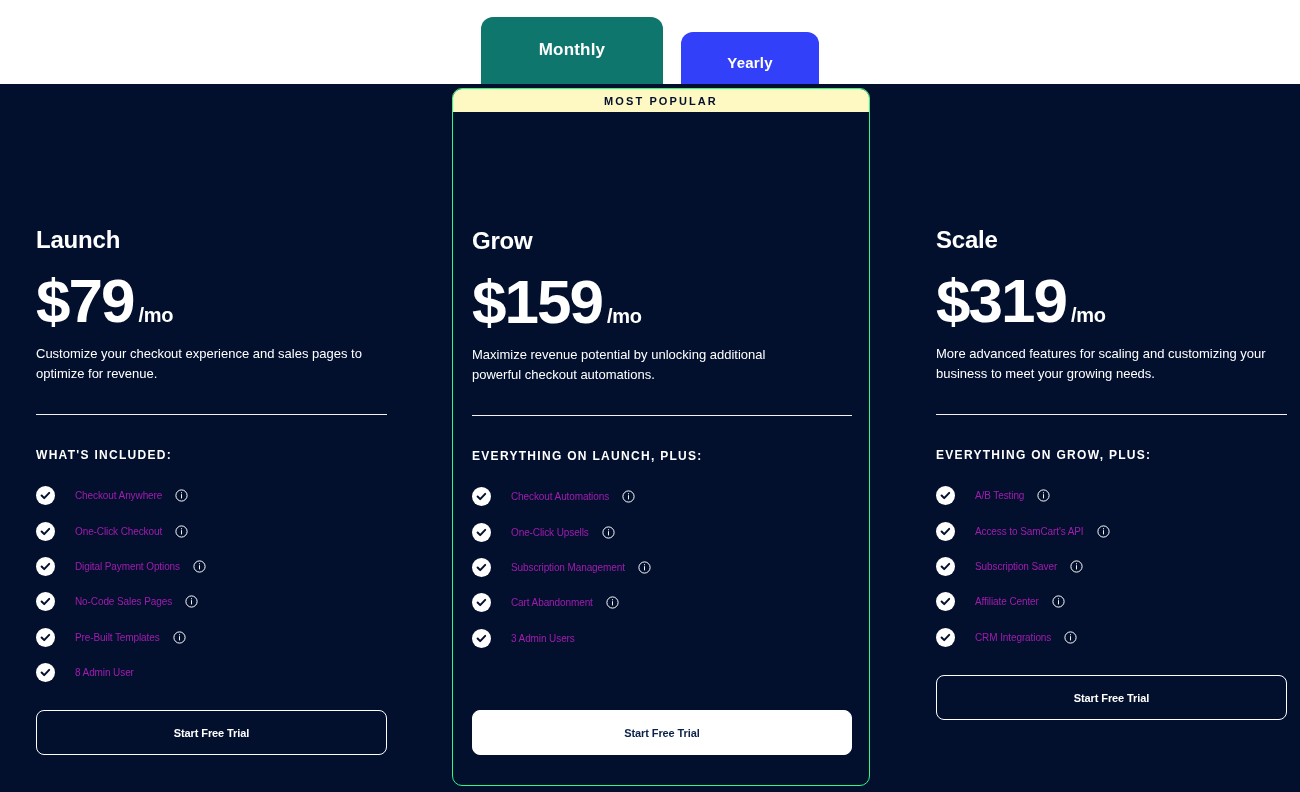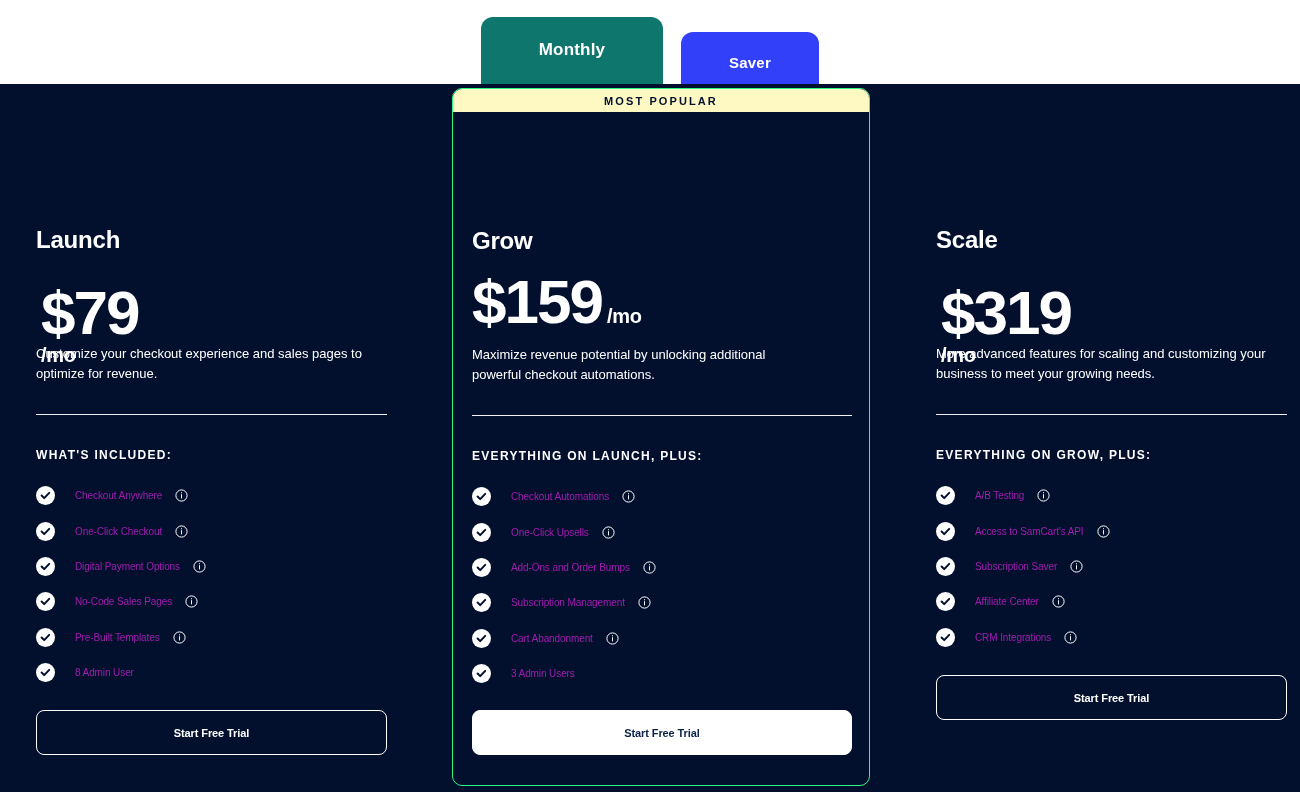--- a/index.html
+++ b/index.html
@@ -147,21 +147,21 @@
     white-space: nowrap;
   }
   .launch .plan-name, .scale .plan-name { left: 0;  top: 142px; }
   .grow   .plan-name                    { left: 20px; top: 143px; }
 
   .price-row {
     position: absolute;
     display: flex;
     align-items: baseline;
   }
-  .launch .price-row, .scale .price-row { left: 0;  top: 198px; flex-direction: column; }
+  .launch .price-row, .scale .price-row { left: 0;  top: 186px; }
   .grow   .price-row                    { left: 20px; top: 187px; }
 
   .price {
     font-size: 62px;
     font-weight: bold;
     color: #ffffff;
     letter-spacing: -2px;
     line-height: 1;
   }
   .per {
@@ -271,21 +271,21 @@
 </head>
 <body>
 
 <div id="page">
 
   <div class="panel"></div>
 
   <div class="toggle-strip">
     <div class="toggle-wrap">
       <button class="toggle-btn monthly">Monthly</button>
-      <button class="toggle-btn yearly">Saver</button>
+      <button class="toggle-btn yearly">Yearly</button>
     </div>
   </div>
 
   <div class="grow-frame"></div>
   <div class="popular-banner">MOST POPULAR</div>
 
   <div class="cards">
 
     <div class="card launch">
       <div class="card-inner">
@@ -426,35 +426,20 @@
                   <rect x="6.05" y="3.2" width="0.95" height="1.1" fill="#ffffff"></rect>
                 </svg>
               </span>
             </li>
             <li class="feature">
               <span class="check">
                 <svg width="11" height="11" viewBox="0 0 11 11" aria-hidden="true">
                   <path d="M1.6 5.5 L4.2 8.1 L9.2 2.9" fill="none" stroke="#02102E" stroke-width="2" stroke-linecap="round" stroke-linejoin="round"></path>
                 </svg>
               </span>
-              <span class="feature-label">Add-Ons and Order Bumps</span>
-              <span class="info-icon">
-                <svg width="13" height="13" viewBox="0 0 13 13" aria-hidden="true">
-                  <circle cx="6.5" cy="6.5" r="5.6" fill="none" stroke="#ffffff" stroke-width="1"></circle>
-                  <rect x="6.05" y="5.2" width="0.95" height="4.2" fill="#ffffff"></rect>
-                  <rect x="6.05" y="3.2" width="0.95" height="1.1" fill="#ffffff"></rect>
-                </svg>
-              </span>
-            </li>
-            <li class="feature">
-              <span class="check">
-                <svg width="11" height="11" viewBox="0 0 11 11" aria-hidden="true">
-                  <path d="M1.6 5.5 L4.2 8.1 L9.2 2.9" fill="none" stroke="#02102E" stroke-width="2" stroke-linecap="round" stroke-linejoin="round"></path>
-                </svg>
-              </span>
               <span class="feature-label">Subscription Management</span>
               <span class="info-icon">
                 <svg width="13" height="13" viewBox="0 0 13 13" aria-hidden="true">
                   <circle cx="6.5" cy="6.5" r="5.6" fill="none" stroke="#ffffff" stroke-width="1"></circle>
                   <rect x="6.05" y="5.2" width="0.95" height="4.2" fill="#ffffff"></rect>
                   <rect x="6.05" y="3.2" width="0.95" height="1.1" fill="#ffffff"></rect>
                 </svg>
               </span>
             </li>
             <li class="feature">

